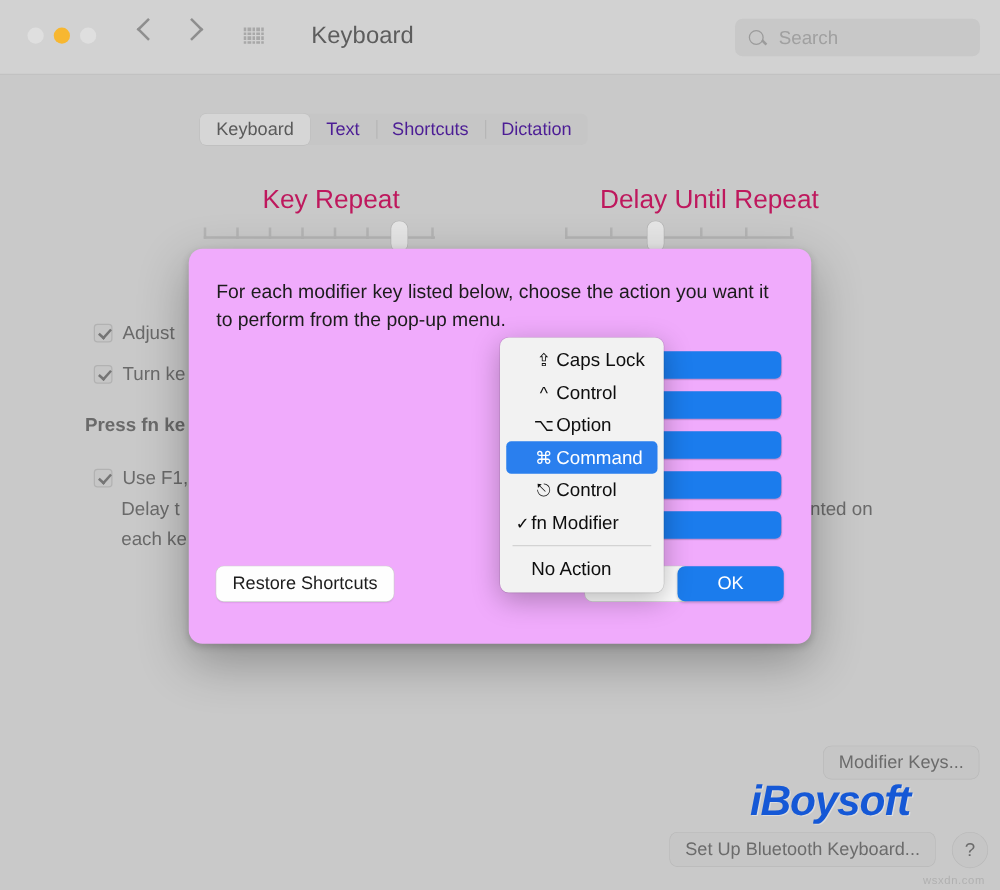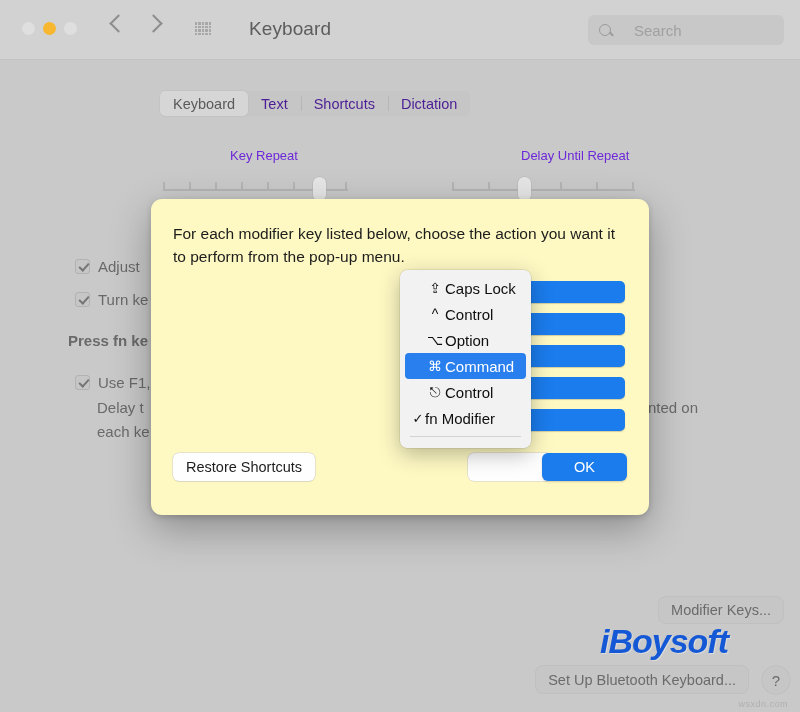--- a/index.html
+++ b/index.html
@@ -76,21 +76,21 @@
 
   .searchbox {
     position: absolute;
     right: 16px; top: 15px;
     width: 196px; height: 30px;
     background: #c8c8c8;
     border-radius: 6px;
     display: flex;
     align-items: center;
     padding-left: 11px;
-    gap: 23px;
+    gap: 12px;
   }
   .searchIcon {
     width: 12px; height: 12px;
     border: 1.6px solid #9b9b9b;
     border-radius: 50%;
     position: relative;
     flex: none;
   }
   .searchIcon::after {
     content: "";
@@ -137,23 +137,22 @@
     border-radius: 5px;
     box-shadow: 0 0 0 0.5px #bdbdbd;
     color: #5a5a5a;
   }
   .tab.selected::before,
   .tab.selected + .tab::before { display: none; }
 
   
   .sliderLabel {
     position: absolute;
-    font-size: 13px;
-    color: #6d28d9;
-    margin-left: 20px;
+    font-size: 21px;
+    color: #be185d;
   }
   .slider {
     position: absolute;
     height: 22px;
   }
   .sliderTrack {
     position: absolute;
     left: 0; right: 0; top: 11px;
     height: 2px;
     background: #b4b4b4;
@@ -252,21 +251,21 @@
     font-size: 9px;
     color: #b0b0b0;
     letter-spacing: .5px;
   }
 
   
   .dialog {
     position: absolute;
     left: 151px; top: 199px;
     width: 498px; height: 316px;
-    background: #fef9c3;
+    background: #f0abfc;
     border-radius: 11px;
     box-shadow: 0 14px 40px rgba(0,0,0,.30), 0 2px 6px rgba(0,0,0,.16);
   }
   .dialogText {
     position: absolute;
     left: 22px; top: 23px;
     width: 452px;
     font-size: 15.5px;
     line-height: 23px;
     color: #1c1c1c;
@@ -423,21 +422,21 @@
   </div>
 
   <div class="tabbar">
     <div class="tab selected">Keyboard</div>
     <div class="tab">Text</div>
     <div class="tab">Shortcuts</div>
     <div class="tab">Dictation</div>
   </div>
 
   <div class="sliderLabel" style="left:210px; top:148px;">Key Repeat</div>
-  <div class="sliderLabel" style="left:501px; top:148px;">Delay Until Repeat</div>
+  <div class="sliderLabel" style="left:480px; top:148px;">Delay Until Repeat</div>
 
   <div class="slider" style="left:163px; top:178px; width:185px;">
     <div class="sliderTrack"></div>
     <i class="tick" style="left:0px;"></i>
     <i class="tick" style="left:26px;"></i>
     <i class="tick" style="left:52px;"></i>
     <i class="tick" style="left:78px;"></i>
     <i class="tick" style="left:104px;"></i>
     <i class="tick" style="left:130px;"></i>
     <i class="tick" style="left:156px;"></i>
@@ -553,15 +552,20 @@
     </div>
 
     <div class="menuItem">
       <span class="menuCheck">✓</span>
       <span class="menuGlyph" style="width:0"></span>
       <span>fn Modifier</span>
     </div>
 
     <div class="menuSep"></div>
 
+    <div class="menuItem">
+      <span class="menuCheck"></span>
+      <span class="menuGlyph" style="width:0"></span>
+      <span>No Action</span>
+    </div>
   </div>
 
 </div>
 
 </body></html>

